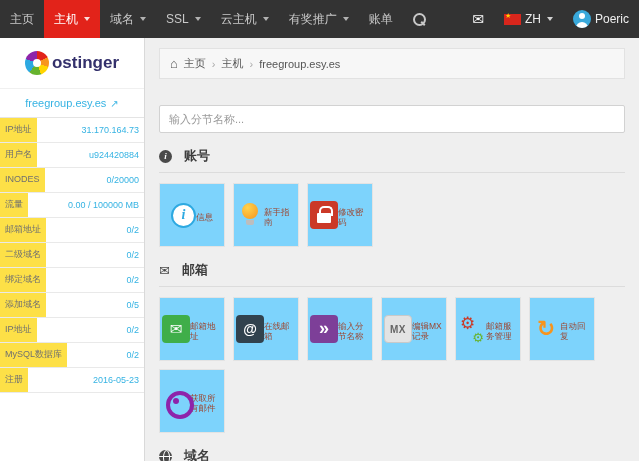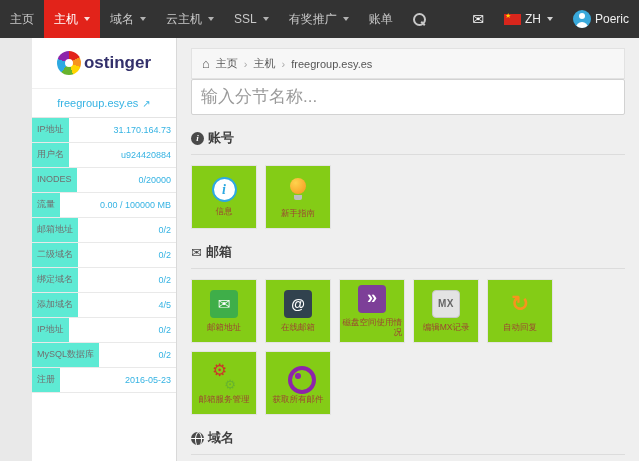--- a/index.html
+++ b/index.html
@@ -25,74 +25,74 @@
   .flag { width:17px; height:11px; background:#d8261c; position:relative; display:inline-block; }
   .flag::before { content:"★"; position:absolute; top:-2px; left:1px; color:#ffd400; font-size:7px; }
   .avatar { width:18px; height:18px; border-radius:50%; background:#39a9db;
     position:relative; overflow:hidden; display:inline-block; }
   .avatar::before { content:""; position:absolute; top:3px; left:6px; width:6px; height:6px;
     border-radius:50%; background:#fff; }
   .avatar::after { content:""; position:absolute; bottom:-1px; left:3px; width:12px; height:7px;
     border-radius:6px 6px 0 0; background:#fff; }
 
   
-  .app { display:flex; height:423px;padding-left:32px; }
+  .app { display:flex; height:423px; }
   .sidebar { width:145px; background:#fff; border-right:1px solid #d9d9d9;
     flex-shrink:0; overflow:hidden; }
   .main { flex:1; padding:10px 14px; overflow:hidden; background:#efefef; }
 
   
   .logo { height:50px; display:flex; align-items:center; justify-content:center; gap:3px; }
   .logo-mark { width:24px; height:24px; border-radius:50%; background:#e2231a;
     background:conic-gradient(#e2231a 0 60deg,#f7941d 60deg 110deg,#ffd400 110deg 160deg,
       #67b32e 160deg 220deg,#2da9e1 220deg 290deg,#8e24aa 290deg 360deg); position:relative; }
   .logo-mark::after { content:""; position:absolute; top:8px; left:8px; width:8px; height:8px;
     border-radius:50%; background:#fff; }
   .logo-text { font-size:17px; font-weight:bold; color:#33306b; }
   .domain-link { display:flex; align-items:center; justify-content:center; gap:4px;
     padding:8px 4px; border-top:1px solid #f0f0f0; border-bottom:1px solid #e4e4e4;
     color:#36b3e3; font-size:11px; cursor:pointer; }
   .ext-icon::before { content:"↗"; font-size:10px; }
   .info-row { display:flex; align-items:stretch; border-bottom:1px solid #e9e9e9;
     min-height:25px; font-size:9px; }
-  .info-label { background:#5eead4; color:#707070; padding:4px 5px; display:flex;
+  .info-label { background:#fde047; color:#707070; padding:4px 5px; display:flex;
     align-items:center; max-width:74px; line-height:1.25; }
   .info-value { margin-left:auto; color:#36b3e3; padding:4px 5px; display:flex;
     align-items:center; gap:3px; text-align:right; }
   .edit-icon::before { content:"✎"; color:#36b3e3; font-size:10px; }
 
   
   .breadcrumb { background:#f7f7f7; border:1px solid #e2e2e2; padding:7px 10px;
     font-size:11px; color:#555; display:flex; align-items:center; gap:6px; }
   .home-icon::before { content:"⌂"; font-size:13px; color:#555; }
   .sep::before { content:"›"; color:#aaa; }
   .crumb { cursor:pointer; }
-  .section-search { width:100%; margin-top:0; padding:7px 9px; font-size:17px;
+  .section-search { width:100%; margin-top:26px; padding:7px 9px; font-size:11px;
     border:1px solid #d2d2d2; border-radius:2px; color:#333; background:#fff; outline:none; }
   .section-search::placeholder { color:#9a9a9a; }
 
   
   .section { margin-top:14px; }
-  .section-header { display:flex; align-items:center; gap:4px; font-size:13px;
+  .section-header { display:flex; align-items:center; gap:12px; font-size:13px;
     font-weight:bold; color:#3d3d3d; padding-bottom:7px;
     border-bottom:1px solid #dcdcdc; margin-bottom:10px; }
   .sh-ic { display:inline-flex; align-items:center; justify-content:center; }
   .sh-info { width:13px; height:13px; border-radius:50%; background:#4a4a4a; color:#fff; }
   .sh-info::before { content:"i"; font-family:"Liberation Serif",serif; font-style:italic;
     font-size:9px; font-weight:bold; }
   .sh-mail::before { content:"✉"; font-size:13px; color:#4a4a4a; }
   .sh-globe { width:13px; height:13px; border-radius:50%; background:#4a4a4a;
     position:relative; overflow:hidden; }
   .sh-globe::before { content:""; position:absolute; top:6px; left:0; width:13px; height:1px; background:#fff; }
   .sh-globe::after { content:""; position:absolute; top:0; left:4px; width:5px; height:13px;
     border-radius:50%; border:1px solid #fff; }
   .tiles { display:flex; flex-wrap:wrap; gap:8px; }
-  .tile { width:66px; height:64px; background:#84cc16; border:1px solid #e3e3e3;
-    display:flex; flex-direction:column; align-items:center; justify-content:center;
-    text-align:right; padding:4px 2px; cursor:pointer; }
+  .tile { width:66px; height:64px; background:#7dd3fc; border:1px solid #e3e3e3;
+    display:flex; flex-direction:row; align-items:center; justify-content:center;
+    text-align:left; padding:4px 2px; cursor:pointer; }
   .tile-label { font-size:8.5px; color:#9c4732; margin-top:5px; line-height:1.15; }
 
   
   .ic { width:28px; height:28px; border-radius:4px; position:relative; display:flex;
     align-items:center; justify-content:center; font-weight:bold; color:#fff; flex-shrink:0; }
   .ic-info { width:25px; height:25px; border-radius:50%; background:#fff;
     border:2px solid #2da9e1; color:#2da9e1; }
   .ic-info::before { content:"i"; font-family:"Liberation Serif",serif; font-style:italic;
     font-size:14px; font-weight:bold; }
   .ic-bulb { background:none; }
@@ -136,25 +136,25 @@
   </div>
   <div class="nav-item active">
     <span>主机</span>
     <span class="caret"></span>
   </div>
   <div class="nav-item">
     <span>域名</span>
     <span class="caret"></span>
   </div>
   <div class="nav-item">
+    <span>SSL</span>
+    <span class="caret"></span>
+  </div>
+  <div class="nav-item">
     <span>云主机</span>
-    <span class="caret"></span>
-  </div>
-  <div class="nav-item">
-    <span>SSL</span>
     <span class="caret"></span>
   </div>
   <div class="nav-item">
     <span>有奖推广</span>
     <span class="caret"></span>
   </div>
   <div class="nav-item">
     <span>账单</span>
   </div>
   <div class="nav-item">
@@ -227,21 +227,21 @@
     </div>
     <div class="info-row">
       <span class="info-label">绑定域名</span>
       <span class="info-value">
           <span>0/2</span>
         </span>
     </div>
     <div class="info-row">
       <span class="info-label">添加域名</span>
       <span class="info-value">
-          <span>4/5</span>
+          <span>0/5</span>
         </span>
     </div>
     <div class="info-row">
       <span class="info-label">IP地址</span>
       <span class="info-value">
           <span>0/2</span>
         </span>
     </div>
     <div class="info-row">
       <span class="info-label">MySQL数据库</span>
@@ -278,53 +278,57 @@
       </div>
       <div class="tiles">
         <div class="tile">
           <span class="ic ic-info"></span>
           <span class="tile-label">信息</span>
         </div>
         <div class="tile">
           <span class="ic ic-bulb"></span>
           <span class="tile-label">新手指南</span>
         </div>
+        <div class="tile">
+          <span class="ic ic-lock"></span>
+          <span class="tile-label">修改密码</span>
+        </div>
       </div>
     </div>
 
     
     <div class="section">
       <div class="section-header">
         <span class="sh-ic sh-mail"></span>
         <span>邮箱</span>
       </div>
       <div class="tiles">
         <div class="tile">
           <span class="ic ic-env"></span>
           <span class="tile-label">邮箱地址</span>
         </div>
         <div class="tile">
           <span class="ic ic-at"></span>
           <span class="tile-label">在线邮箱</span>
         </div>
         <div class="tile">
           <span class="ic ic-fwd"></span>
-          <span class="tile-label">磁盘空间使用情况</span>
+          <span class="tile-label">输入分节名称</span>
         </div>
         <div class="tile">
           <span class="ic ic-mx"></span>
           <span class="tile-label">编辑MX记录</span>
         </div>
         <div class="tile">
+          <span class="ic ic-gears"></span>
+          <span class="tile-label">邮箱服务管理</span>
+        </div>
+        <div class="tile">
           <span class="ic ic-reply"></span>
           <span class="tile-label">自动回复</span>
-        </div>
-        <div class="tile">
-          <span class="ic ic-gears"></span>
-          <span class="tile-label">邮箱服务管理</span>
         </div>
         <div class="tile">
           <span class="ic ic-ring"></span>
           <span class="tile-label">获取所有邮件</span>
         </div>
       </div>
     </div>
 
     
     <div class="section">

